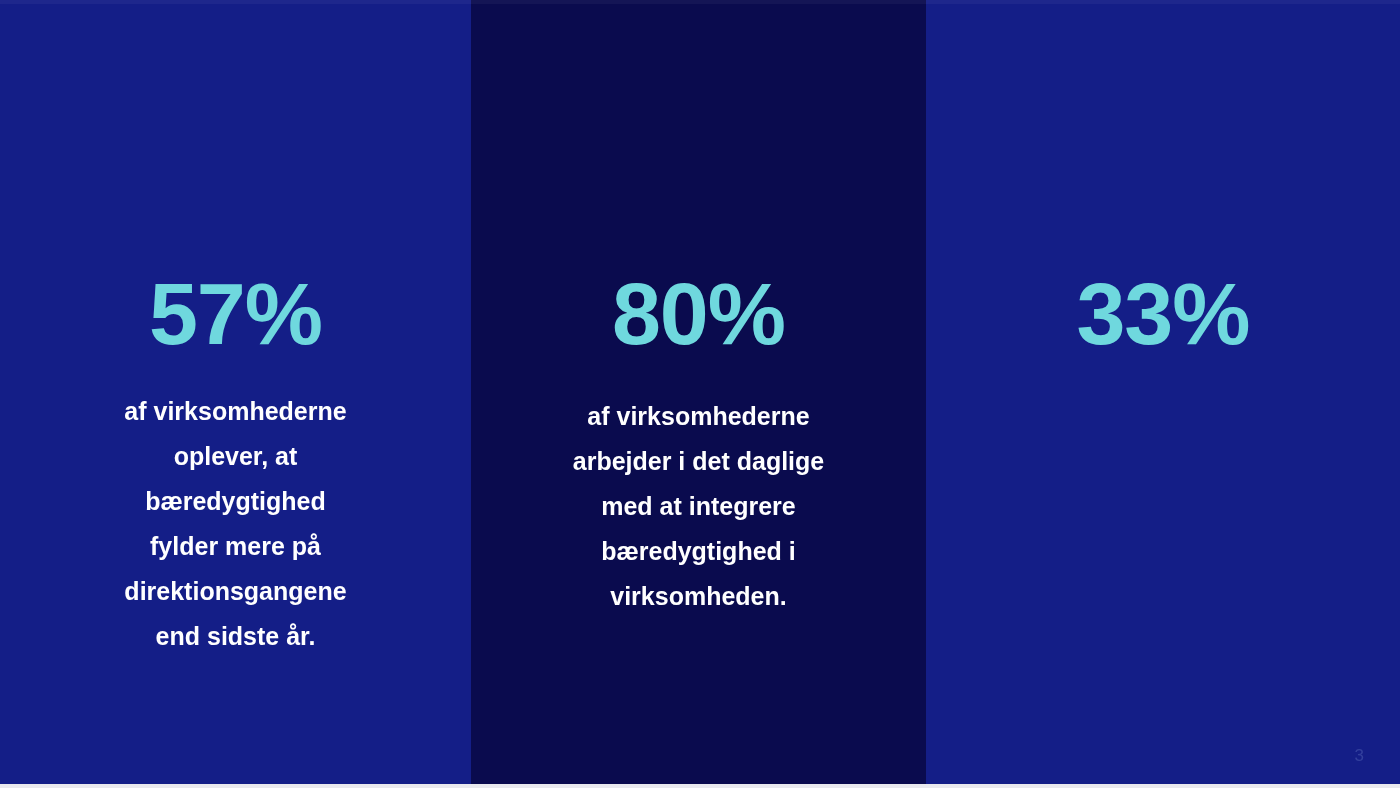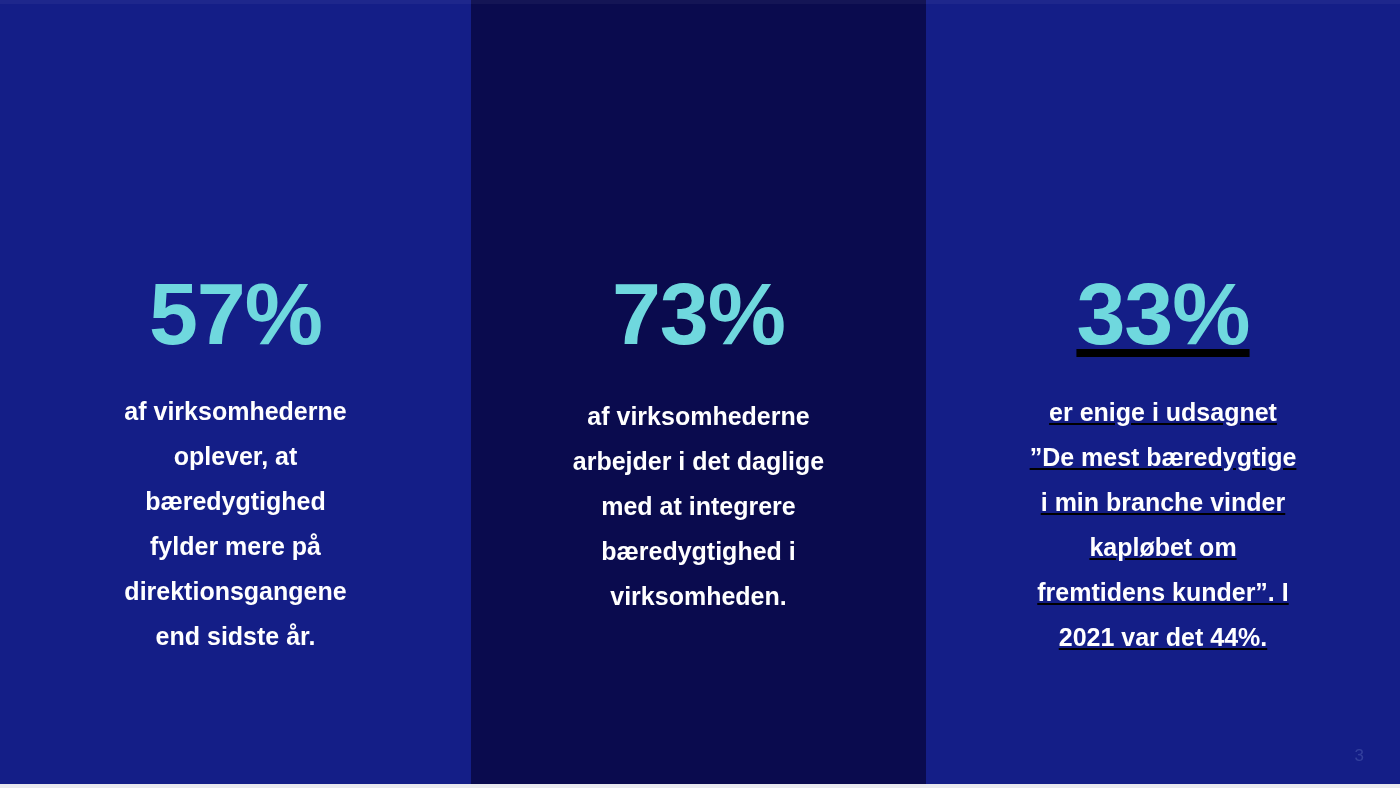--- a/index.html
+++ b/index.html
@@ -55,21 +55,21 @@
   .stat-col {
     position: relative;
     height: 100%;
     box-sizing: border-box;
     display: flex;
     flex-direction: column;
     align-items: center;
   }
   .col-1 { width: 471px; }
   .col-2 { width: 455px; }
-  .col-3 { width: 474px; text-decoration: underline; }
+  .col-3 { width: 474px; }
 
   .stat-number {
     color: #6FD8DE;
     font-weight: 700;
     font-size: 88px;
     line-height: 1;
     letter-spacing: -1px;
     white-space: nowrap;
     user-select: none;
   }
@@ -119,36 +119,30 @@
       <div class="stat-number">57%</div>
       <div class="stat-caption">af virksomhederne
 oplever, at
 bæredygtighed
 fylder mere på
 direktionsgangene
 end sidste år.</div>
     </div>
 
     <div class="stat-col col-2">
-      <div class="stat-number">73%</div>
+      <div class="stat-number">80%</div>
       <div class="stat-caption">af virksomhederne
 arbejder i det daglige
 med at integrere
 bæredygtighed i
 virksomheden.</div>
     </div>
 
     <div class="stat-col col-3">
       <div class="stat-number">33%</div>
-      <div class="stat-caption">er enige i udsagnet
-”De mest bæredygtige
-i min branche vinder
-kapløbet om
-fremtidens kunder”. I
-2021 var det 44%.</div>
     </div>
 
   </div>
 
   <div class="page-number">3</div>
 
   <div class="bottom-edge"></div>
 
 </div>
 

